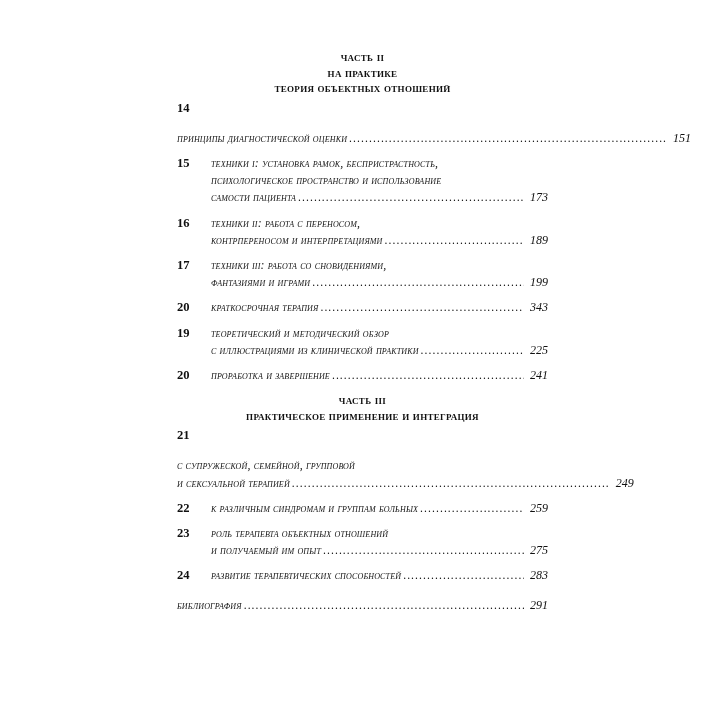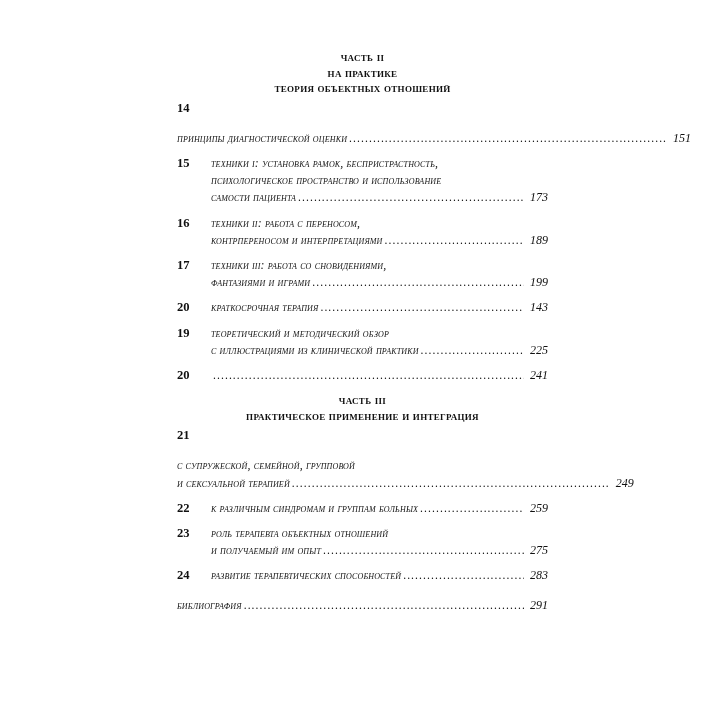--- a/index.html
+++ b/index.html
@@ -177,41 +177,42 @@
             <span class="pg">199</span>
           </div>
         </div>
       </div>
       <div class="entry">
         <div class="num">20</div>
         <div class="body">
           <div class="line">
             <span class="txt">Краткосрочная терапия</span>
             <span class="leader">................................................................................</span>
-            <span class="pg">143</span>
+            <span class="pg">343</span>
           </div>
         </div>
       </div>
       <div class="entry">
         <div class="num">19</div>
         <div class="body">
           <div class="line">
             <span class="txt">Теоретический и методический обзор</span>
           </div>
           <div class="line">
             <span class="txt">с иллюстрациями из клинической практики</span>
             <span class="leader">................................................................................</span>
             <span class="pg">225</span>
           </div>
         </div>
       </div>
       <div class="entry">
         <div class="num">20</div>
         <div class="body">
           <div class="line">
+            <span class="txt">Проработка и завершение</span>
             <span class="leader">................................................................................</span>
             <span class="pg">241</span>
           </div>
         </div>
       </div>
       <div class="part-block second">
         <div class="part-line">Часть III</div>
         <div class="part-line">Практическое применение и интеграция</div>
       </div>
       <div class="entry first-of-part">

